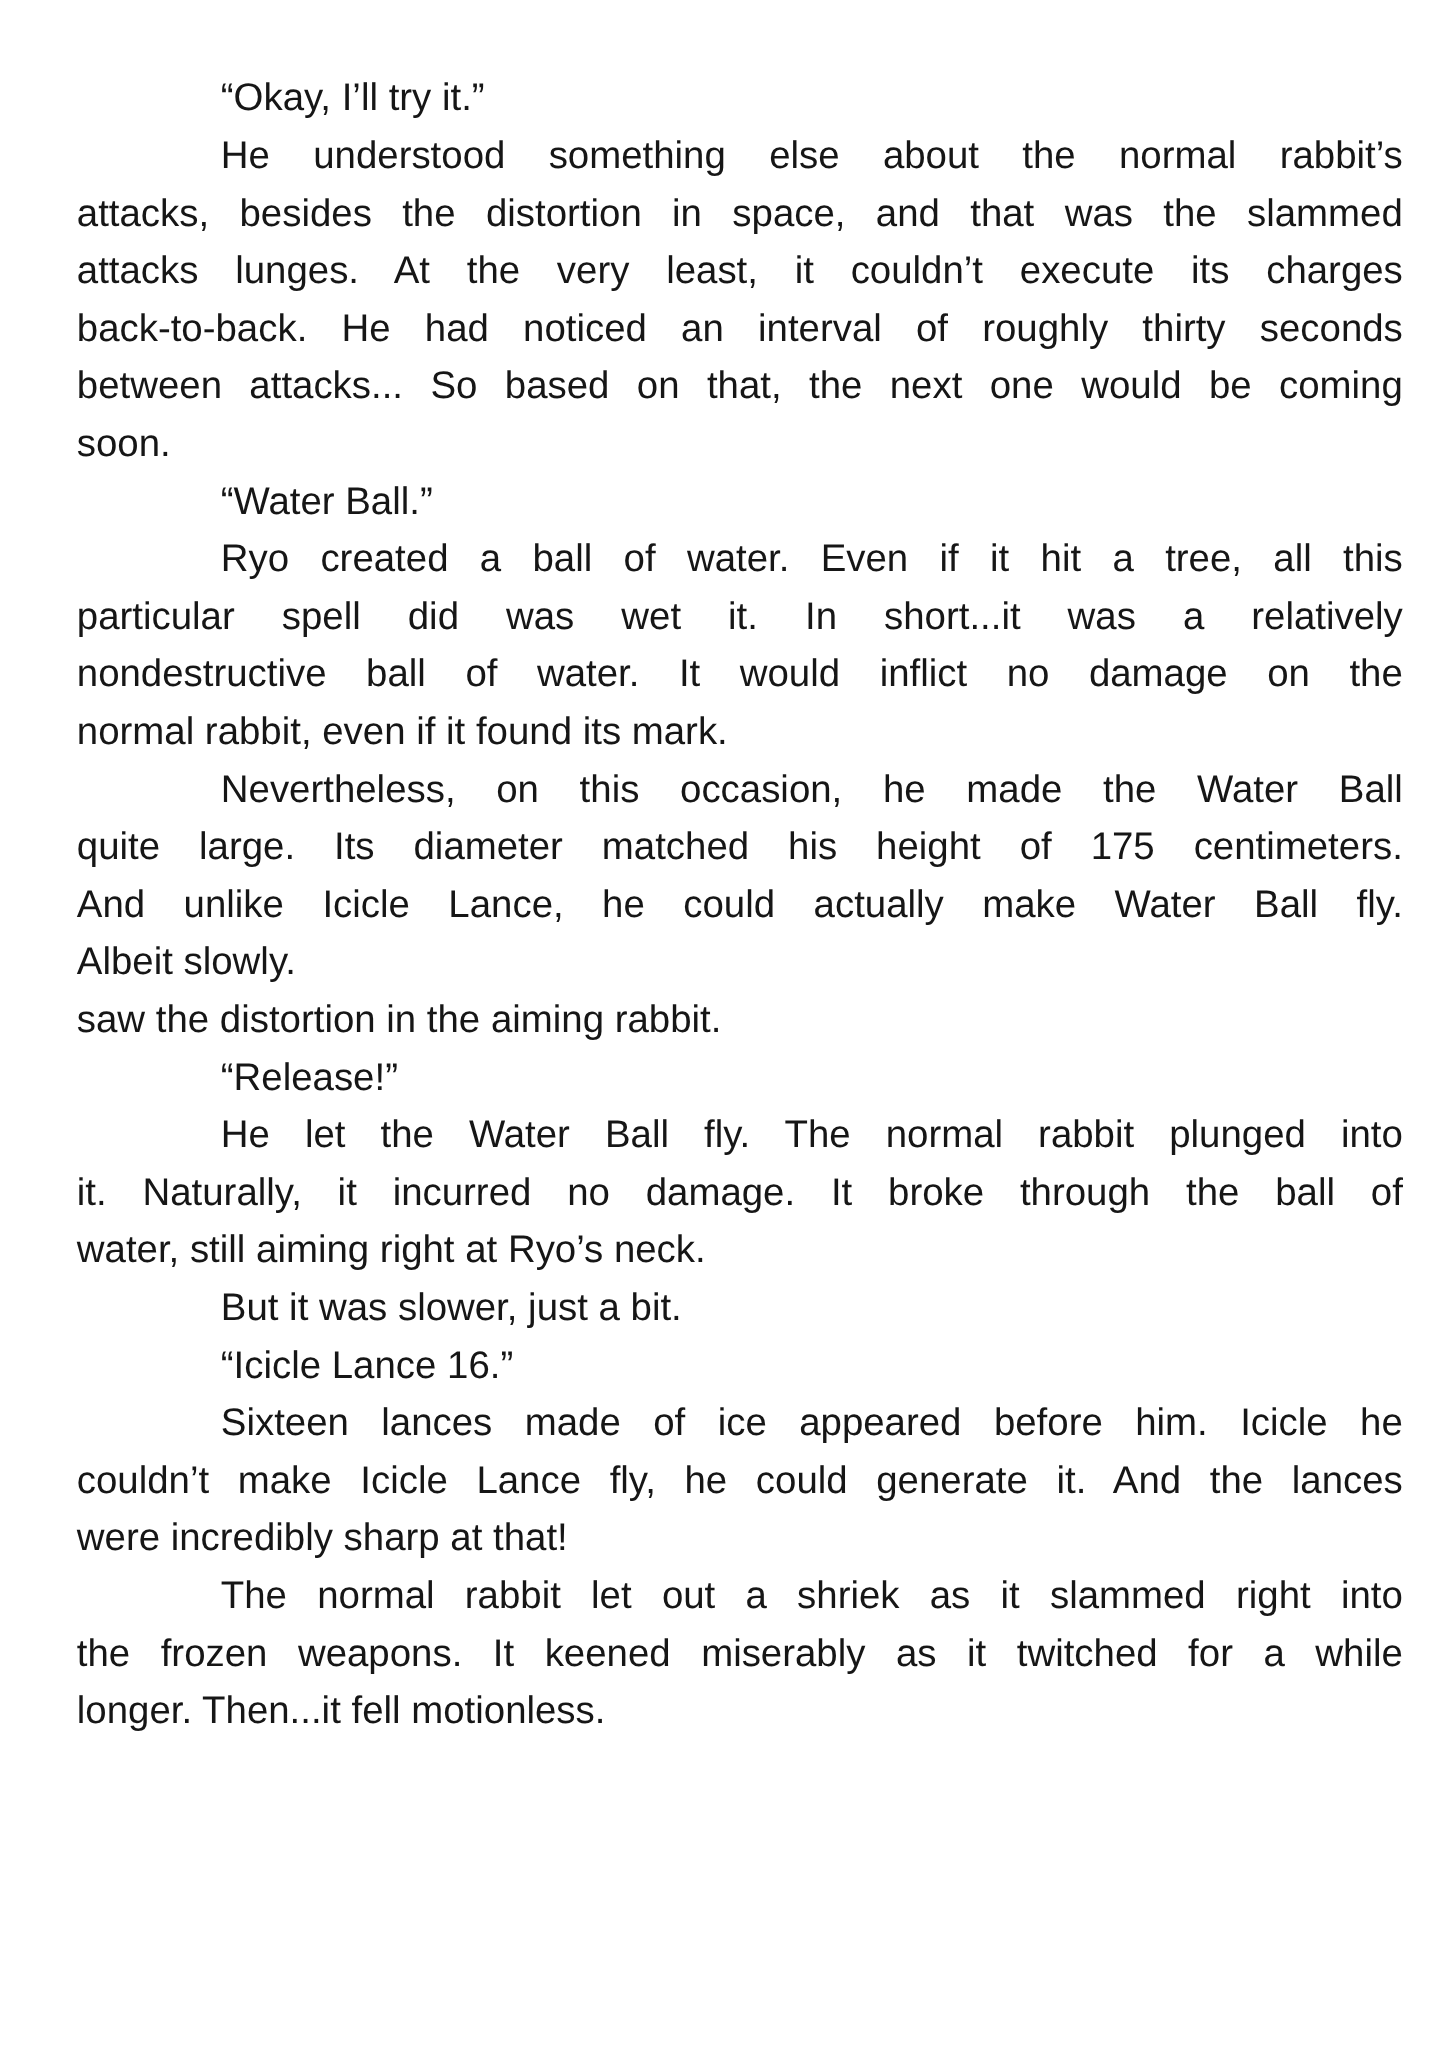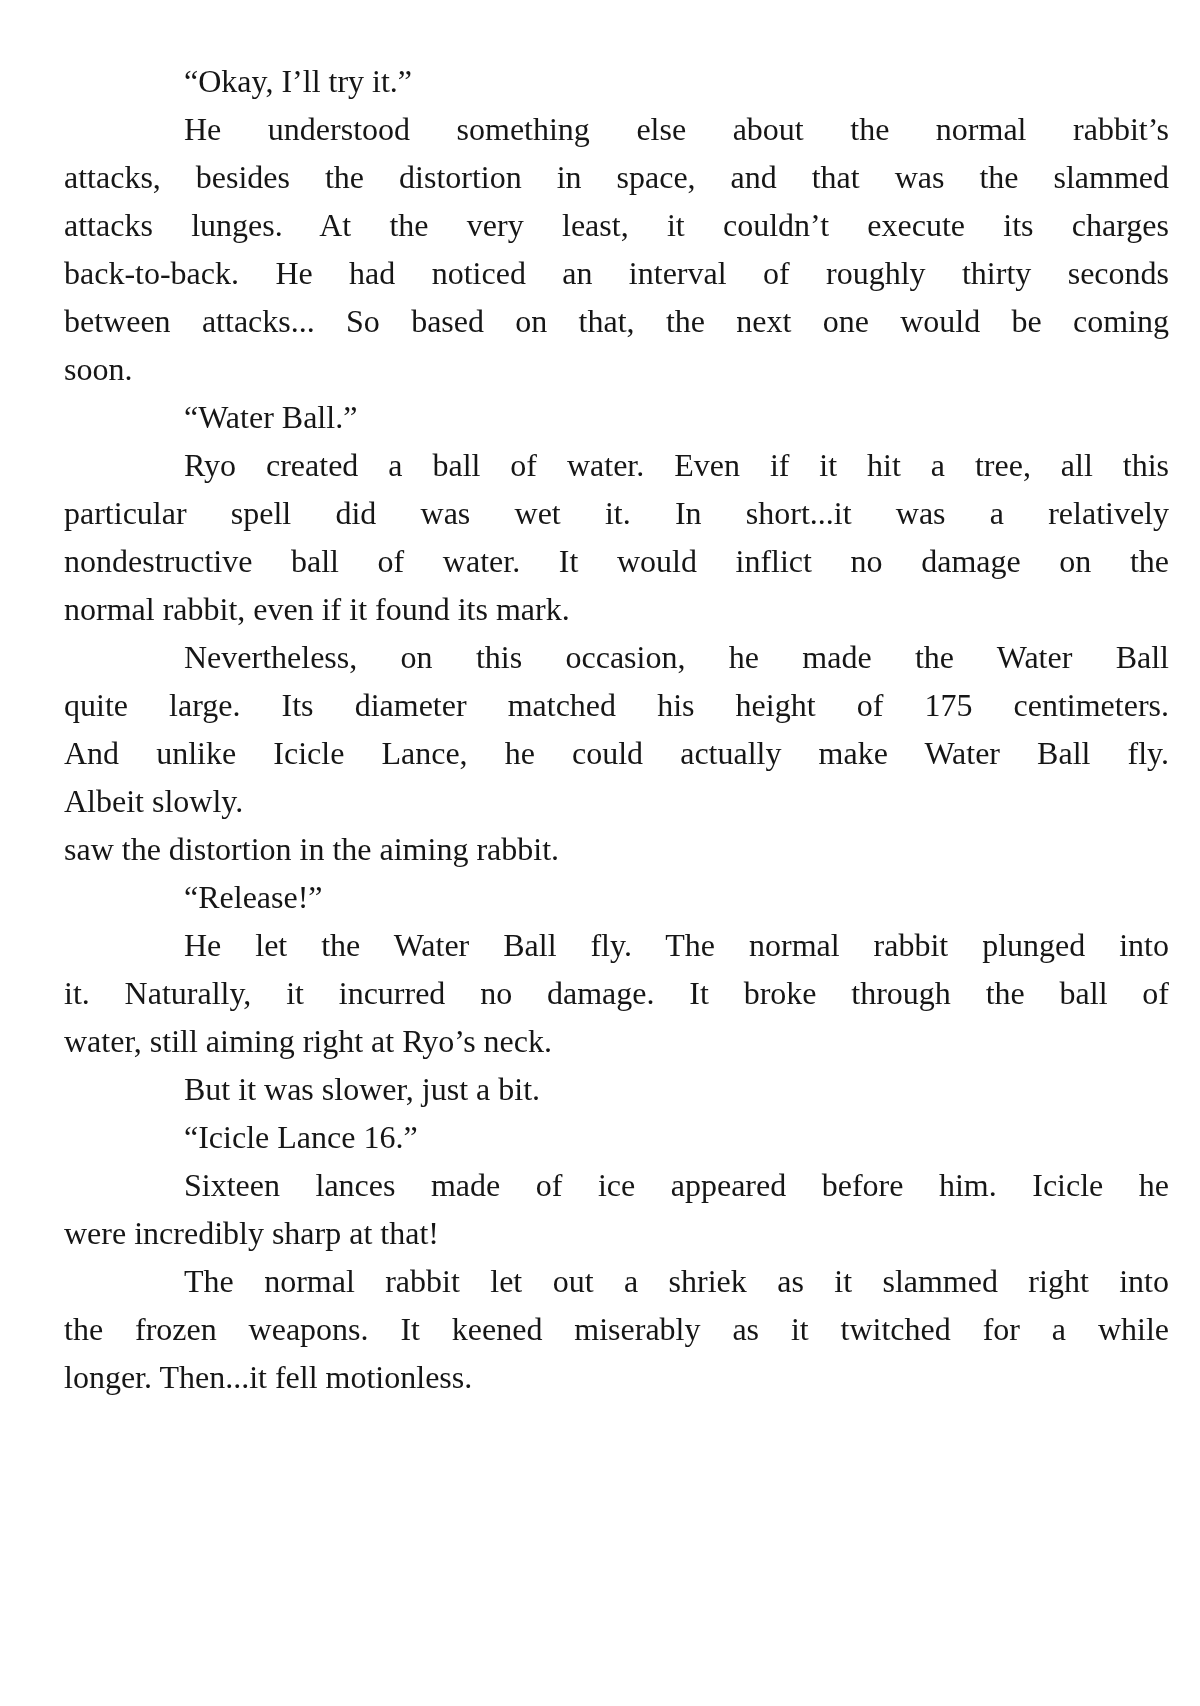--- a/index.html
+++ b/index.html
@@ -8,21 +8,21 @@
     background: #ffffff;
   }
   .page {
     position: relative;
     box-sizing: border-box;
     width: 1200px;
     height: 1706px;
     padding: 57px 31px 0 64px;
     background: #ffffff;
     overflow: hidden;
-    font-family: Liberation Serif, serif;
+    font-family: Liberation Sans, sans-serif;
     font-size: 32px;
     line-height: 48px;
     color: #161616;
   }
   .paragraph {
     margin: 0;
     padding: 0;
   }
   .line {
     text-align: justify;
@@ -79,20 +79,21 @@
       <div class="line last">water, still aiming right at Ryo’s neck.</div>
     </div>
     <div class="paragraph">
       <div class="line first last">But it was slower, just a bit.</div>
     </div>
     <div class="paragraph">
       <div class="line first last">“Icicle Lance 16.”</div>
     </div>
     <div class="paragraph">
       <div class="line first">Sixteen lances made of ice appeared before him. Icicle he</div>
+      <div class="line">couldn’t make Icicle Lance fly, he could generate it. And the lances</div>
       <div class="line last">were incredibly sharp at that!</div>
     </div>
     <div class="paragraph">
       <div class="line first">The normal rabbit let out a shriek as it slammed right into</div>
       <div class="line">the frozen weapons. It keened miserably as it twitched for a while</div>
       <div class="line last">longer. Then...it fell motionless.</div>
     </div>
   </main>
 
 </body></html>

